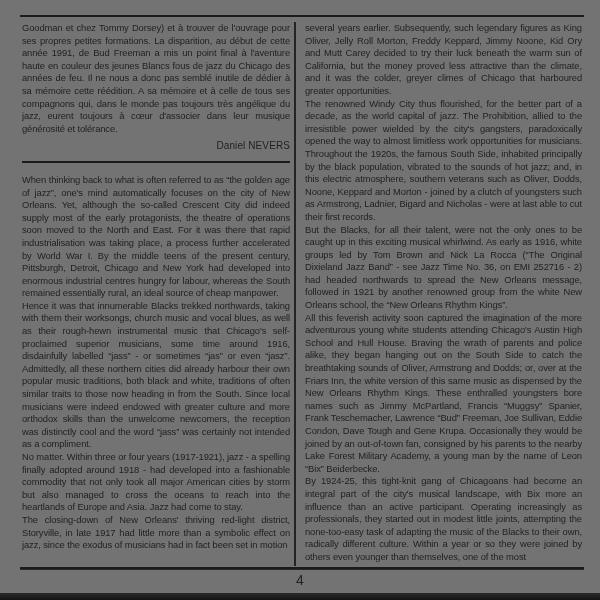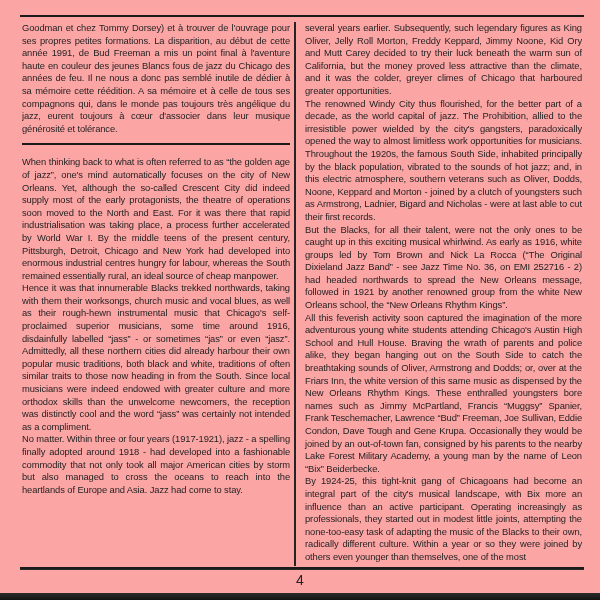--- a/index.html
+++ b/index.html
@@ -6,21 +6,21 @@
   body {
     width: 600px; height: 600px;
     background: #ece8dc;
     font-family: "Liberation Sans", sans-serif;
     color: #1f1f1f;
     overflow: hidden;
   }
   .page {
     position: relative;
     width: 600px; height: 600px;
-    background: #fca5a5;
+    background: #737373;
   }
   .top-rule {
     position: absolute;
     left: 20px; right: 16px; top: 15px;
     height: 2px; background: #1b1b1b;
   }
   .columns {
     position: absolute;
     left: 22px; right: 18px; top: 22px; bottom: 34px;
     display: flex;
@@ -79,24 +79,26 @@
 <body>
 
 <div class="page">
 
   <div class="top-rule"></div>
 
   <div class="columns">
 
     <div class="col col-left">
       <p>Goodman et chez Tommy Dorsey) et à trouver de l'ouvrage pour ses propres petites formations. La disparition, au début de cette année 1991, de Bud Freeman a mis un point final à l'aventure haute en couleur des jeunes Blancs fous de jazz du Chicago des années de feu. Il ne nous a donc pas semblé inutile de dédier à sa mémoire cette réédition. A sa mémoire et à celle de tous ses compagnons qui, dans le monde pas toujours très angélique du jazz, eurent toujours à cœur d'associer dans leur musique générosité et tolérance.</p>
+      <p class="byline">Daniel NEVERS</p>
       <div class="byline-rule"></div>
       <p class="italic-text">When thinking back to what is often referred to as “the golden age of jazz”, one's mind automatically focuses on the city of New Orleans. Yet, although the so-called Crescent City did indeed supply most of the early protagonists, the theatre of operations soon moved to the North and East. For it was there that rapid industrialisation was taking place, a process further accelerated by World War I. By the middle teens of the present century, Pittsburgh, Detroit, Chicago and New York had developed into enormous industrial centres hungry for labour, whereas the South remained essentially rural, an ideal source of cheap manpower.</p>
       <p class="italic-text">Hence it was that innumerable Blacks trekked northwards, taking with them their worksongs, church music and vocal blues, as well as their rough-hewn instrumental music that Chicago's self-proclaimed superior musicians, some time around 1916, disdainfully labelled “jass” - or sometimes “jas” or even “jasz”. Admittedly, all these northern cities did already harbour their own popular music traditions, both black and white, traditions of often similar traits to those now heading in from the South. Since local musicians were indeed endowed with greater culture and more orthodox skills than the unwelcome newcomers, the reception was distinctly cool and the word “jass” was certainly not intended as a compliment.</p>
       <p class="italic-text">No matter. Within three or four years (1917-1921), jazz - a spelling finally adopted around 1918 - had developed into a fashionable commodity that not only took all major American cities by storm but also managed to cross the oceans to reach into the heartlands of Europe and Asia. Jazz had come to stay.</p>
+      <p class="italic-text">The closing-down of New Orleans' thriving red-light district, Storyville, in late 1917 had little more than a symbolic effect on jazz, since the exodus of musicians had in fact been set in motion</p>
     </div>
 
     <div class="col-divider"></div>
 
     <div class="col col-right">
       <p class="italic-text">several years earlier. Subsequently, such legendary figures as King Oliver, Jelly Roll Morton, Freddy Keppard, Jimmy Noone, Kid Ory and Mutt Carey decided to try their luck beneath the warm sun of California, but the money proved less attractive than the climate, and it was the colder, greyer climes of Chicago that harboured greater opportunities.</p>
       <p class="italic-text">The renowned Windy City thus flourished, for the better part of a decade, as the world capital of jazz. The Prohibition, allied to the irresistible power wielded by the city's gangsters, paradoxically opened the way to almost limitless work opportunities for musicians. Throughout the 1920s, the famous South Side, inhabited principally by the black population, vibrated to the sounds of hot jazz; and, in this electric atmosphere, southern veterans such as Oliver, Dodds, Noone, Keppard and Morton - joined by a clutch of youngsters such as Armstrong, Ladnier, Bigard and Nicholas - were at last able to cut their first records.</p>
       <p class="italic-text">But the Blacks, for all their talent, were not the only ones to be caught up in this exciting musical whirlwind. As early as 1916, white groups led by Tom Brown and Nick La Rocca (“The Original Dixieland Jazz Band” - see Jazz Time No. 36, on EMI 252716 - 2) had headed northwards to spread the New Orleans message, followed in 1921 by another renowned group from the white New Orleans school, the “New Orleans Rhythm Kings”.</p>
       <p class="italic-text">All this feverish activity soon captured the imagination of the more adventurous young white students attending Chicago's Austin High School and Hull House. Braving the wrath of parents and police alike, they began hanging out on the South Side to catch the breathtaking sounds of Oliver, Armstrong and Dodds; or, over at the Friars Inn, the white version of this same music as dispensed by the New Orleans Rhythm Kings. These enthralled youngsters bore names such as Jimmy McPartland, Francis “Muggsy” Spanier, Frank Teschemacher, Lawrence “Bud” Freeman, Joe Sullivan, Eddie Condon, Dave Tough and Gene Krupa. Occasionally they would be joined by an out-of-town fan, consigned by his parents to the nearby Lake Forest Military Academy, a young man by the name of Leon “Bix” Beiderbecke.</p>
       <p class="italic-text">By 1924-25, this tight-knit gang of Chicagoans had become an integral part of the city's musical landscape, with Bix more an influence than an active participant. Operating increasingly as professionals, they started out in modest little joints, attempting the none-too-easy task of adapting the music of the Blacks to their own, radically different culture. Within a year or so they were joined by others even younger than themselves, one of the most</p>

